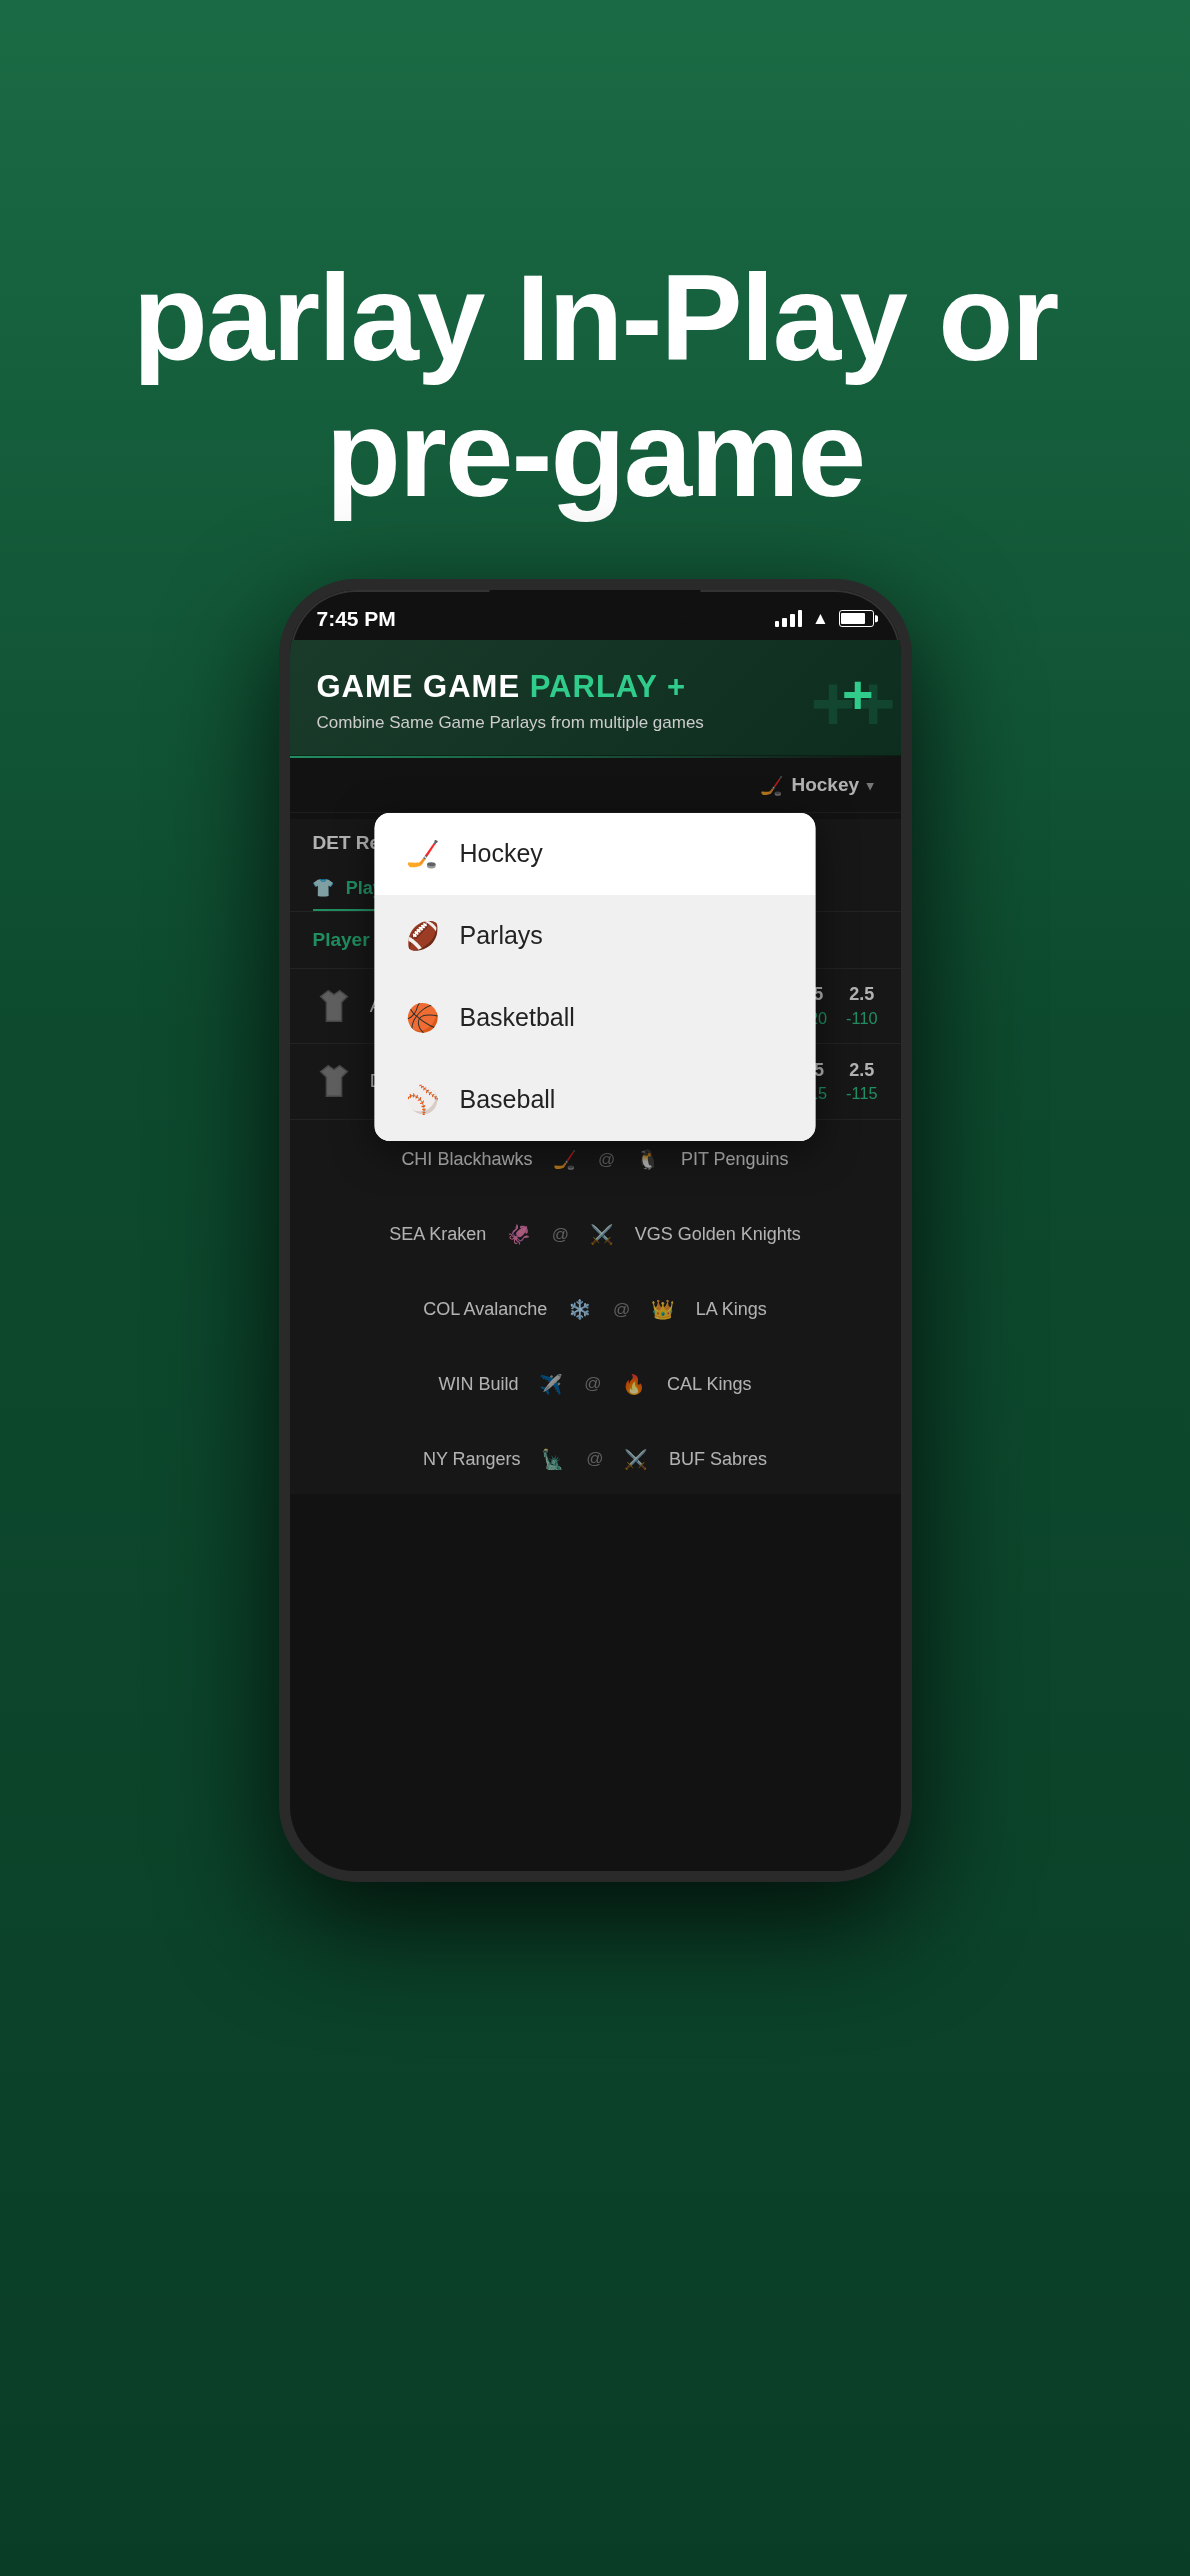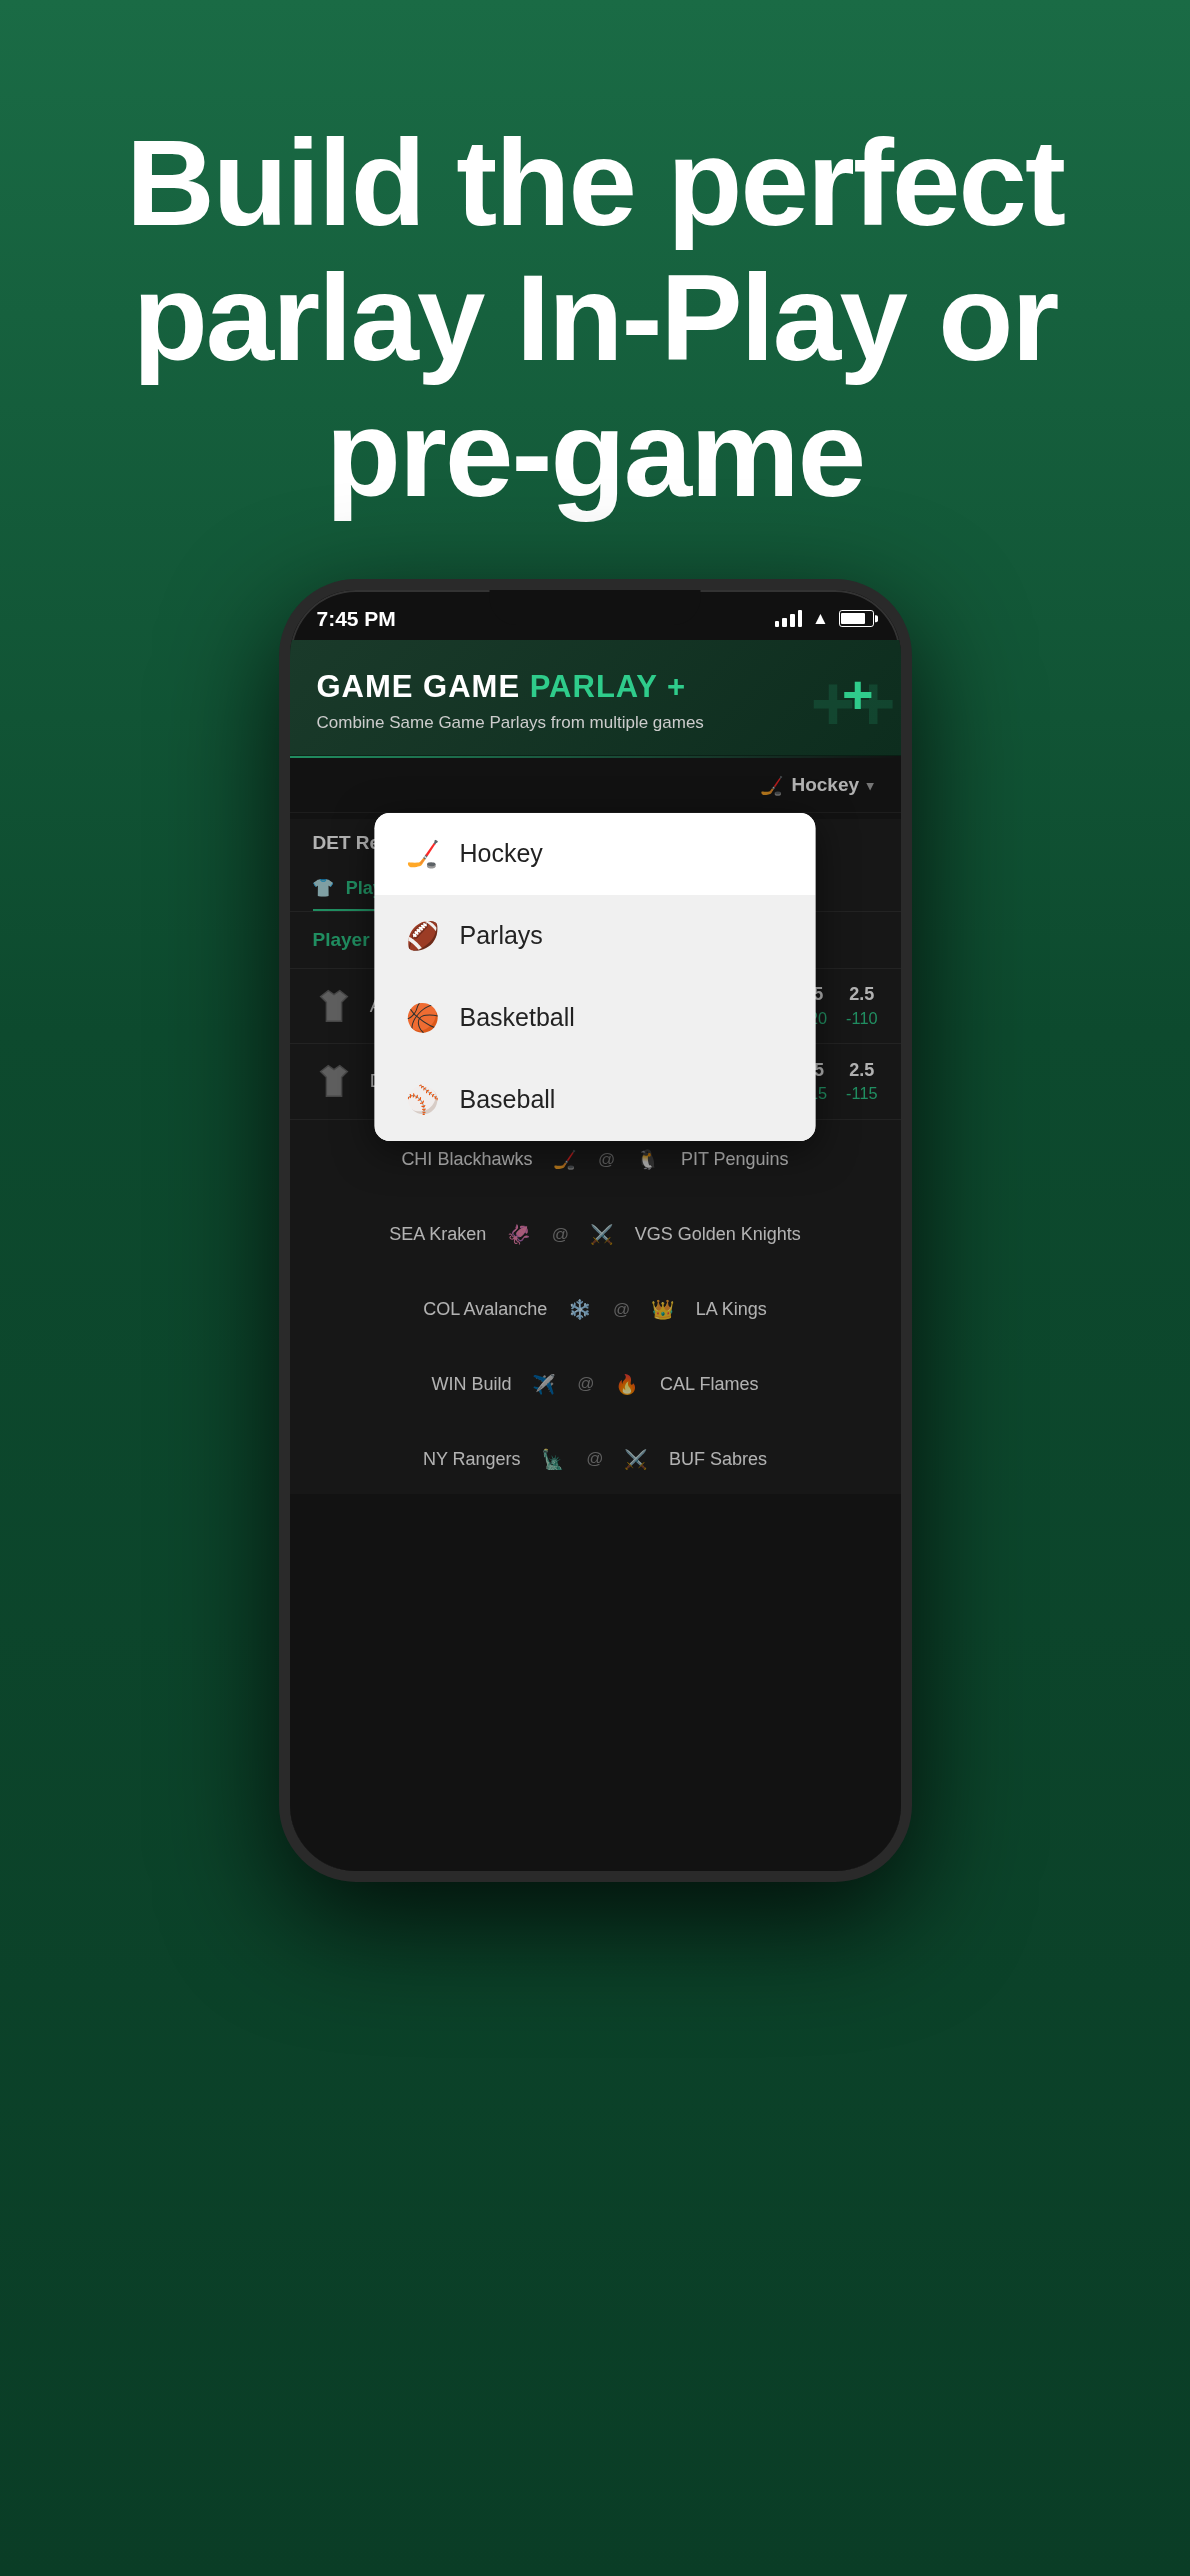--- a/index.html
+++ b/index.html
@@ -401,21 +401,21 @@
       height: 2.9px;
       background: linear-gradient(90deg, #2fcc8b 0%, transparent 100%);
       margin: 0;
     }
   </style>
 </head>
 <body>
 
 <div class="hero">
   <div class="hero-title">
-    <span>Build the perfect</span><br>
+    <br>
     <span>parlay In-Play or</span><br>
     <span>pre-game</span>
   </div>
 </div>
 
 <div class="phone-wrapper">
   <div class="phone">
     <div class="phone-notch"></div>
 
     <div class="status-bar">
@@ -533,21 +533,21 @@
           <span class="at-symbol">@</span>
           <div class="team-logo">👑</div>
           <span>LA Kings</span>
         </div>
 
         <div class="game-row">
           <span>WIN Build</span>
           <div class="team-logo">✈️</div>
           <span class="at-symbol">@</span>
           <div class="team-logo">🔥</div>
-          <span>CAL Flames</span>
+          <span>CAL Kings</span>
         </div>
 
         <div class="game-row">
           <span>NY Rangers</span>
           <div class="team-logo">🗽</div>
           <span class="at-symbol">@</span>
           <div class="team-logo">⚔️</div>
           <span>BUF Sabres</span>
         </div>
       </div>

